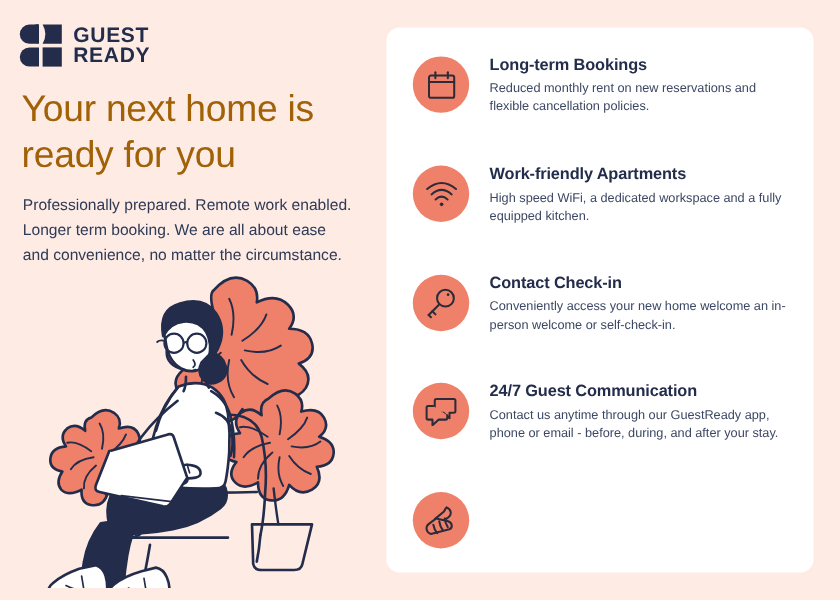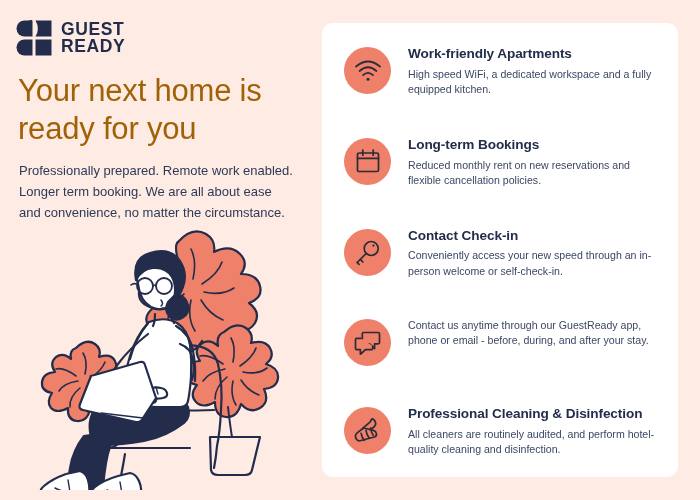--- a/index.html
+++ b/index.html
@@ -224,83 +224,80 @@
         <path d="M73 191 L115 196" stroke-width="1.4"></path>
       </g>
     </svg>
   </div>
 </div>
 
 <div class="feature-card">
 
   <div class="feature-row">
     <span class="icon-badge">
+      <svg width="26" height="26" viewBox="0 0 26 26" fill="none" stroke="#2b2b3a" stroke-width="1.7" stroke-linecap="round" stroke-linejoin="round">
+        <rect x="2.5" y="5" width="21" height="18.5" rx="1.6"></rect>
+        <path d="M2.5 10.4 H23.5"></path>
+        <path d="M7.8 2.2 V7.2"></path>
+        <path d="M18.2 2.2 V7.2"></path>
+      </svg>
+    </span>
+    <div class="feature-text">
+      <p class="feature-title">Long-term Bookings</p>
+      <p class="feature-desc">Reduced monthly rent on new reservations and flexible cancellation policies.</p>
+    </div>
+  </div>
+
+  <div class="feature-row">
+    <span class="icon-badge">
       <svg width="28" height="25" viewBox="0 0 28 25" fill="none" stroke="#2b2b3a" stroke-width="1.7" stroke-linecap="round">
         <path d="M2 8.5 Q14 -1.5 26 8.5"></path>
         <path d="M5.6 13 Q14 5.5 22.4 13"></path>
         <path d="M9 17.2 Q14 12.6 19 17.2"></path>
         <circle cx="14" cy="21.3" r="1.5" fill="#2b2b3a" stroke="none"></circle>
       </svg>
     </span>
     <div class="feature-text">
       <p class="feature-title">Work-friendly Apartments</p>
       <p class="feature-desc">High speed WiFi, a dedicated workspace and a fully equipped kitchen.</p>
-    </div>
-  </div>
-
-  <div class="feature-row">
-    <span class="icon-badge">
-      <svg width="26" height="26" viewBox="0 0 26 26" fill="none" stroke="#2b2b3a" stroke-width="1.7" stroke-linecap="round" stroke-linejoin="round">
-        <rect x="2.5" y="5" width="21" height="18.5" rx="1.6"></rect>
-        <path d="M2.5 10.4 H23.5"></path>
-        <path d="M7.8 2.2 V7.2"></path>
-        <path d="M18.2 2.2 V7.2"></path>
-      </svg>
-    </span>
-    <div class="feature-text">
-      <p class="feature-title">Long-term Bookings</p>
-      <p class="feature-desc">Reduced monthly rent on new reservations and flexible cancellation policies.</p>
     </div>
   </div>
 
   <div class="feature-row">
     <span class="icon-badge">
       <svg width="27" height="27" viewBox="0 0 27 27" fill="none" stroke="#2b2b3a" stroke-width="1.7" stroke-linecap="round" stroke-linejoin="round">
         <circle cx="17.2" cy="9.5" r="7"></circle>
         <circle cx="19.4" cy="6.6" r="1.15" fill="#2b2b3a" stroke="none"></circle>
         <path d="M12.2 14.5 L3.2 23.5"></path>
         <path d="M6.3 20.4 L8.9 23"></path>
         <path d="M3.2 23.5 L5.1 25.4"></path>
       </svg>
     </span>
     <div class="feature-text">
       <p class="feature-title">Contact Check-in</p>
-      <p class="feature-desc">Conveniently access your new speed through an in-person welcome or self-check-in.</p>
+      <p class="feature-desc">Conveniently access your new home welcome an in-person welcome or self-check-in.</p>
     </div>
   </div>
 
   <div class="feature-row">
     <span class="icon-badge">
       <svg width="27" height="24" viewBox="0 0 27 24" fill="none" stroke="#2b2b3a" stroke-width="1.7" stroke-linecap="round" stroke-linejoin="round">
         <path d="M9.6 1.5 H24.2 a1.3 1.3 0 0 1 1.3 1.3 V11.6 a1.3 1.3 0 0 1 -1.3 1.3 H20.6 V17.6 L15.6 12.9 H9.6 a1.3 1.3 0 0 1 -1.3 -1.3 V2.8 A1.3 1.3 0 0 1 9.6 1.5 Z" fill="#ef8069"></path>
         <path d="M7 7.3 H2.8 a1.3 1.3 0 0 0 -1.3 1.3 V17.4 a1.3 1.3 0 0 0 1.3 1.3 H6.4 V23.4 L11.4 18.7 H17.4 a1.3 1.3 0 0 0 1.3 -1.3 V15" fill="#ef8069"></path>
       </svg>
     </span>
     <div class="feature-text">
+      <p class="feature-title">24/7 Guest Communication</p>
       <p class="feature-desc">Contact us anytime through our GuestReady app, phone or email - before, during, and after your stay.</p>
     </div>
   </div>
 
   <div class="feature-row">
     <span class="icon-badge">
       <svg width="28" height="26" viewBox="0 0 28 26" fill="none" stroke="#2b2b3a" stroke-width="1.7" stroke-linecap="round" stroke-linejoin="round">
         <path d="M18.2 1.8 q3 1.3 3.4 4 q0.4 2.6 -2 4.4 L11.4 16 L8.6 11.4 L16 5.2 q1.4 -2.8 2.2 -3.4 Z" fill="#ef8069"></path>
         <path d="M9.6 11 L3.4 15.6 q-2.4 1.8 -1.9 4.6 q0.5 2.8 3.6 3.8 L20.4 20 q2.5 -0.8 2 -3.4 q-0.4 -2.3 -3 -3.2 Z" fill="#ef8069"></path>
         <path d="M7.1 16.3 q0.8 4.2 3.2 7 M12 13.4 q0.7 4.3 3 7.4 M16.6 11 q0.5 4.2 2.6 7.3"></path>
       </svg>
     </span>
-    <div class="feature-text">
-      <p class="feature-title">Professional Cleaning &amp; Disinfection</p>
-      <p class="feature-desc">All cleaners are routinely audited, and perform hotel-quality cleaning and disinfection.</p>
-    </div>
   </div>
 
 </div>
 
 </body></html>

